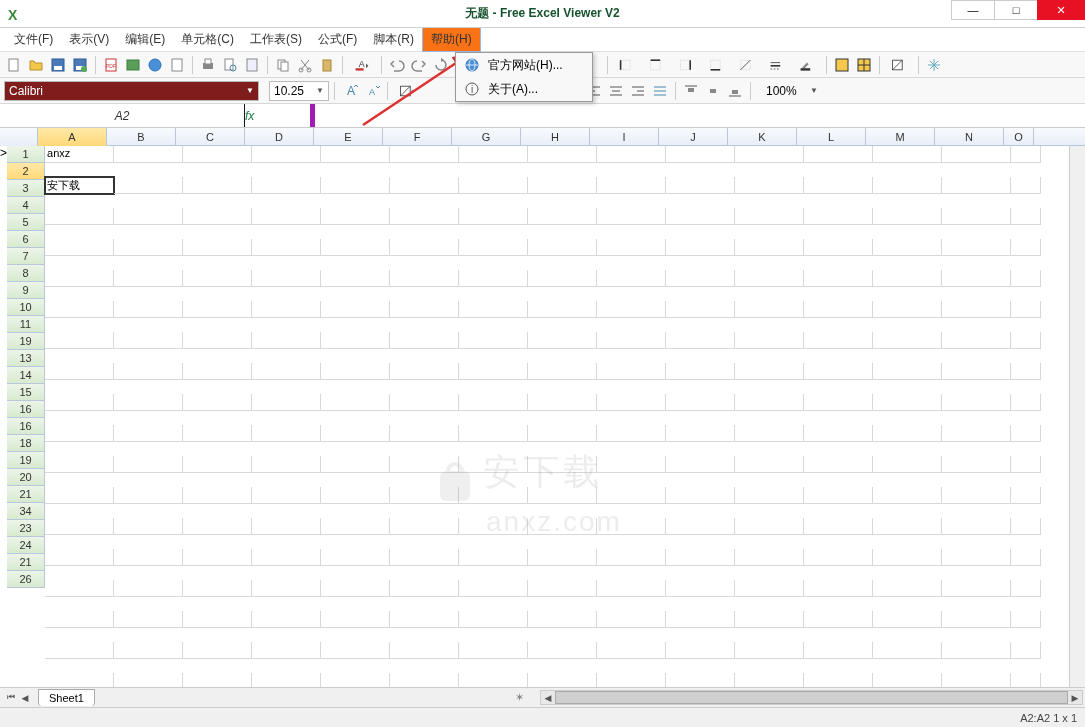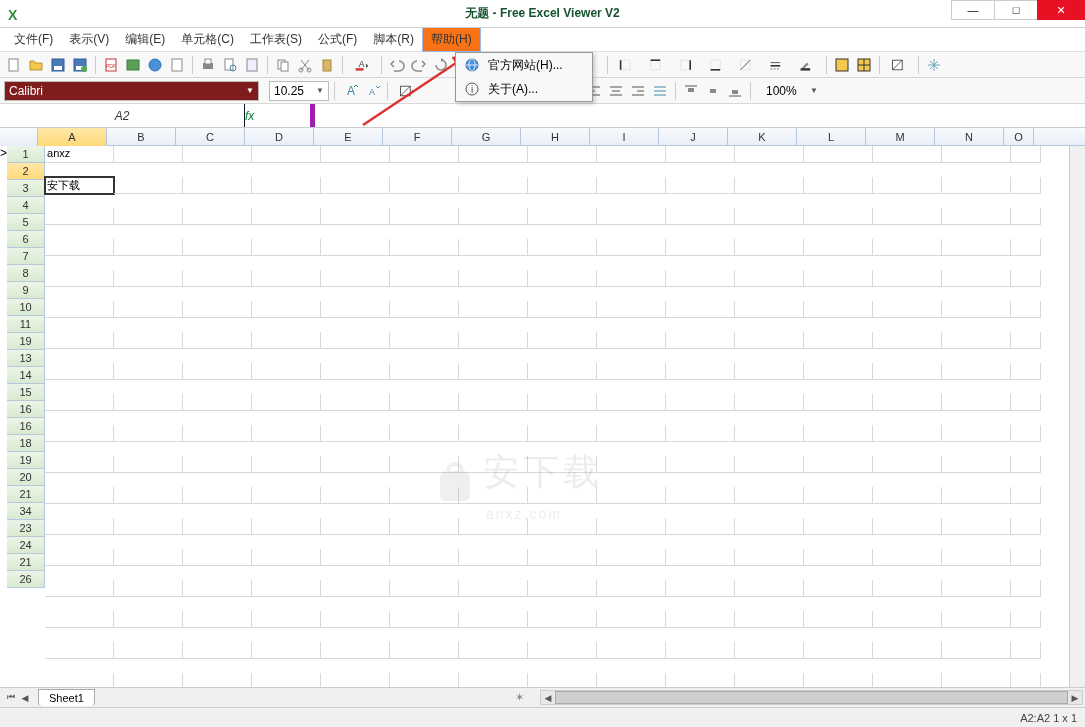--- a/index.html
+++ b/index.html
@@ -43,21 +43,21 @@
 .tab-nav { display: flex; padding: 0 4px; }
 .tab-nav-btn { width: 14px; height: 16px; display: flex; align-items: center; justify-content: center; cursor: pointer; font-size: 9px; color: #555; }
 .sheet-tab { padding: 2px 10px; background: #fff; border: 1px solid #aaa; border-bottom: none; border-radius: 0 0 4px 4px; margin-left: 2px; cursor: pointer; }
 .statusbar { height: 20px; background: #f0f0f0; border-top: 1px solid #ccc; display: flex; align-items: center; justify-content: flex-end; padding: 0 8px; font-size: 11px; color: #444; }
 .help-menu { position: absolute; top: 52px; left: 455px; width: 138px; background: #f8f8f8; border: 1px solid #999; box-shadow: 2px 2px 4px rgba(0,0,0,0.2); z-index: 100; }
 .help-menu-item { height: 24px; display: flex; align-items: center; padding: 0 8px; cursor: pointer; font-size: 12px; gap: 8px; }
 .help-icon { width: 16px; height: 16px; display: inline-flex; align-items: center; justify-content: center; }
 .arrow-annotation { position: absolute; top: 50px; left: 358px; z-index: 50; pointer-events: none; }
 .watermark { position: absolute; top: 320px; left: 430px; opacity: 0.15; z-index: 1; pointer-events: none; color: #888; }
 .watermark .wm-text { font-size: 36px; letter-spacing: 4px; }
-.watermark .wm-sub { font-size: 14px; letter-spacing: 2px; }
+.watermark .wm-sub { font-size: 28px; letter-spacing: 2px; }
 .zoom-box { width: 60px; display: flex; align-items: center; padding: 0 4px; margin-left: 6px; }
 .scroll-v { position: absolute; right: 0; top: 18px; bottom: 0; width: 16px; background: #f0f0f0; border-left: 1px solid #ccc; }
 .htrack { position: absolute; left: 540px; right: 2px; top: 2px; bottom: 2px; background: #e8e8e8; border: 1px solid #ccc; display:flex; align-items:center; }
 .htrack .nav { width:14px; text-align:center; font-size:9px; color:#555; cursor:pointer; }
 .hthumb { flex:1; height:100%; background:#cfcfcf; border:1px solid #aaa; }
 .tab-star { position:absolute; left: 515px; top:3px; color:#888; font-size:11px; }
 </style>
 </head>
 <body>
 

